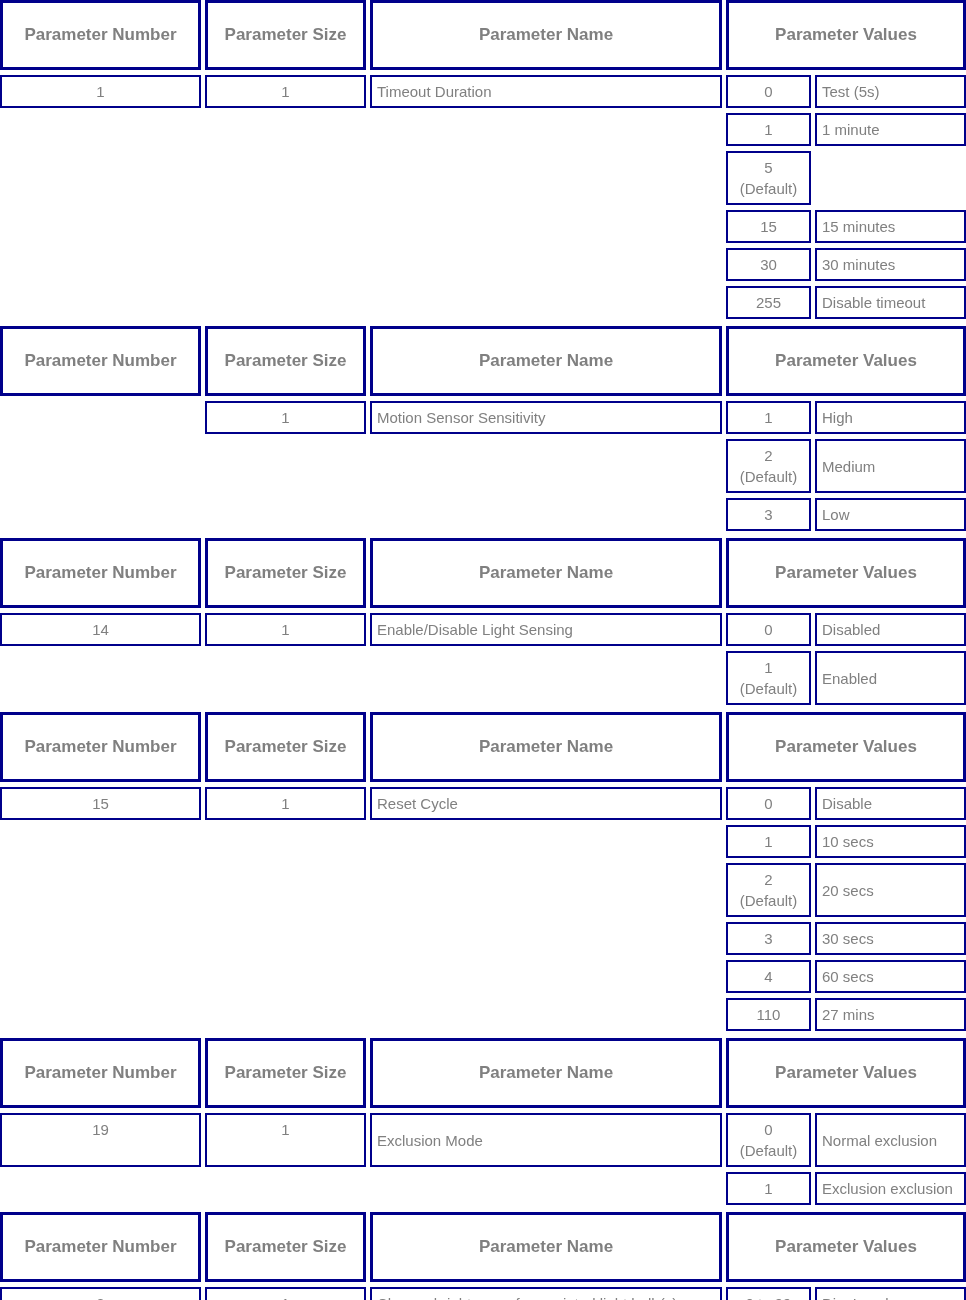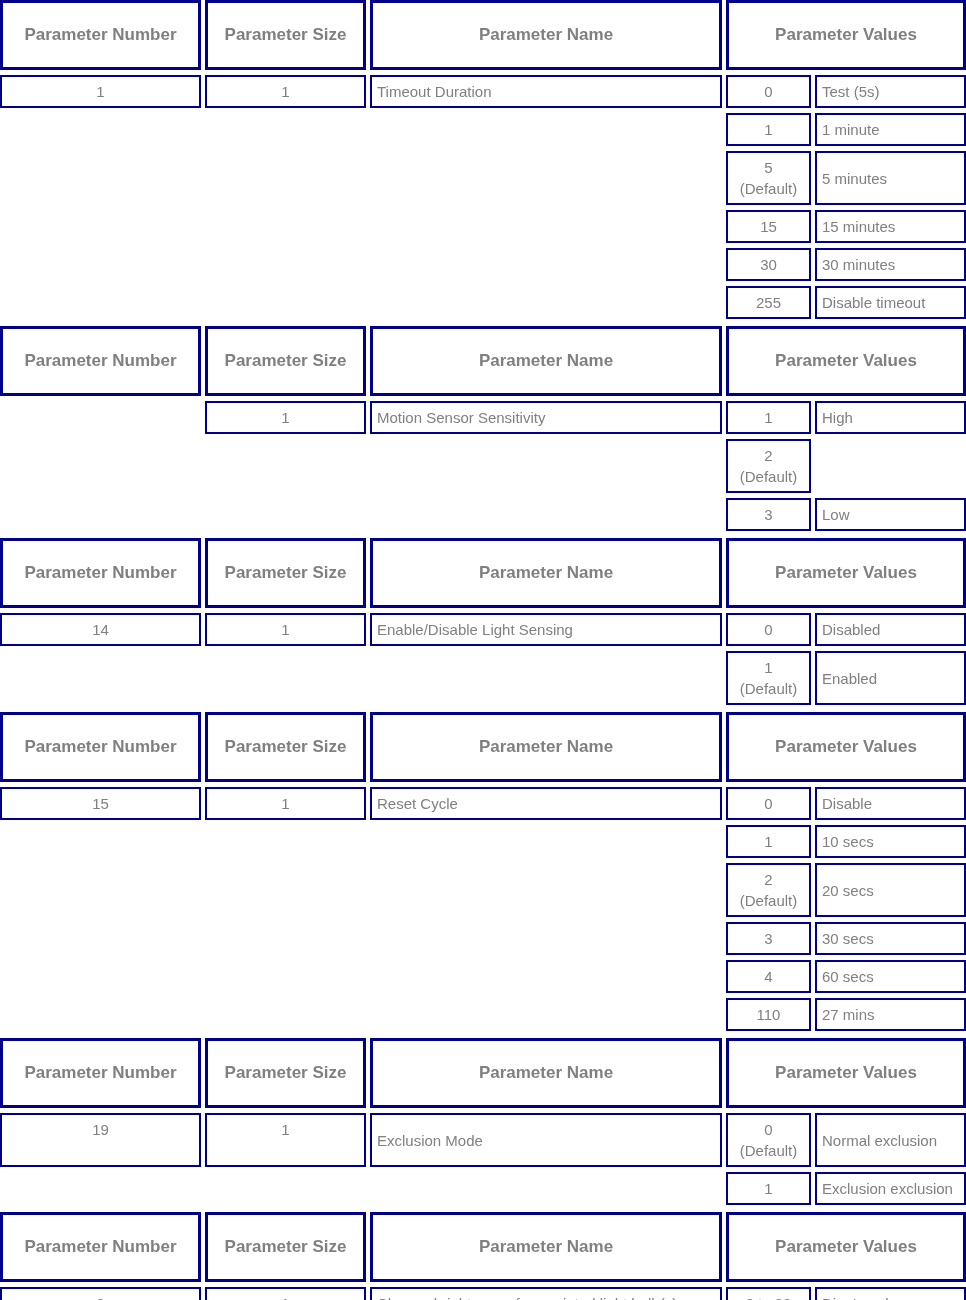--- a/index.html
+++ b/index.html
@@ -93,40 +93,40 @@
     <div class="cell head c4s2">Parameter Values</div>
     <div class="cell body num c1">1</div>
     <div class="cell body size c2">1</div>
     <div class="cell body name c3">Timeout Duration</div>
   <div class="cell body value c4">0</div>
       <div class="cell body desc c5">Test (5s)</div>
       <div class="cell body value c4">1</div>
       <div class="cell body desc c5">1 minute</div>
       <div class="cell body value c4">5
 (Default)</div>
-      <div class="cell body desc c5">5 minutes</div>
       <div class="cell body value c4">15</div>
       <div class="cell body desc c5">15 minutes</div>
       <div class="cell body value c4">30</div>
       <div class="cell body desc c5">30 minutes</div>
       <div class="cell body value c4">255</div>
       <div class="cell body desc c5">Disable timeout</div>
     </section>
 
   <section class="param-table">
     <div class="cell head c1">Parameter Number</div>
     <div class="cell head c2">Parameter Size</div>
     <div class="cell head c3">Parameter Name</div>
     <div class="cell head c4s2">Parameter Values</div>
     <div class="cell body size c2">1</div>
     <div class="cell body name c3">Motion Sensor Sensitivity</div>
   <div class="cell body value c4">1</div>
       <div class="cell body desc c5">High</div>
       <div class="cell body value c4">2
 (Default)</div>
+      <div class="cell body desc c5">Medium</div>
       <div class="cell body value c4">3</div>
       <div class="cell body desc c5">Low</div>
     </section>
 
   <section class="param-table">
     <div class="cell head c1">Parameter Number</div>
     <div class="cell head c2">Parameter Size</div>
     <div class="cell head c3">Parameter Name</div>
     <div class="cell head c4s2">Parameter Values</div>
     <div class="cell body num c1">14</div>

